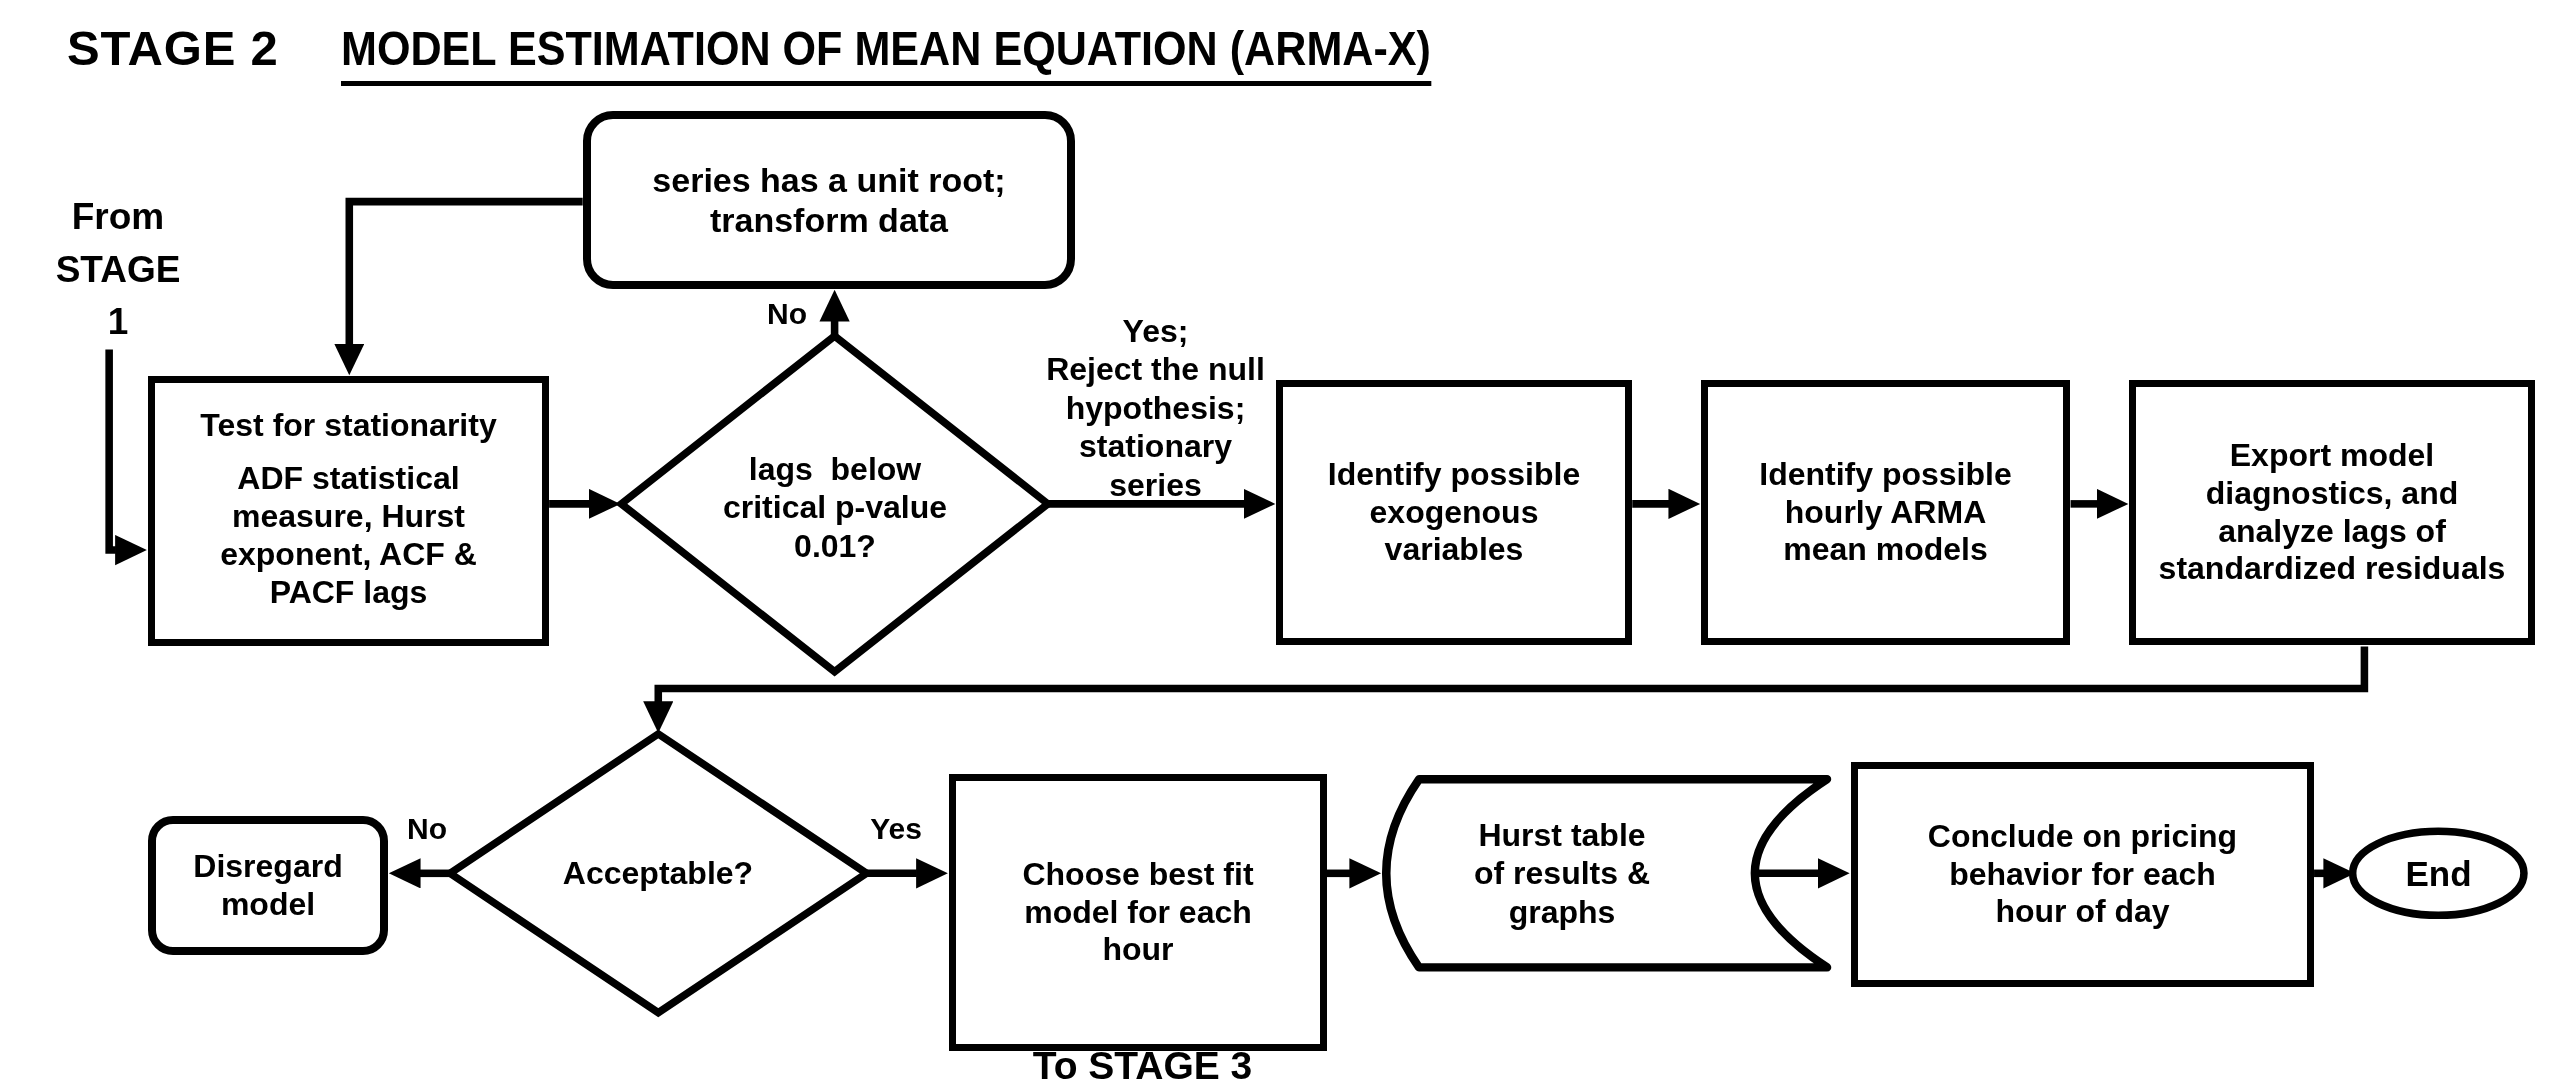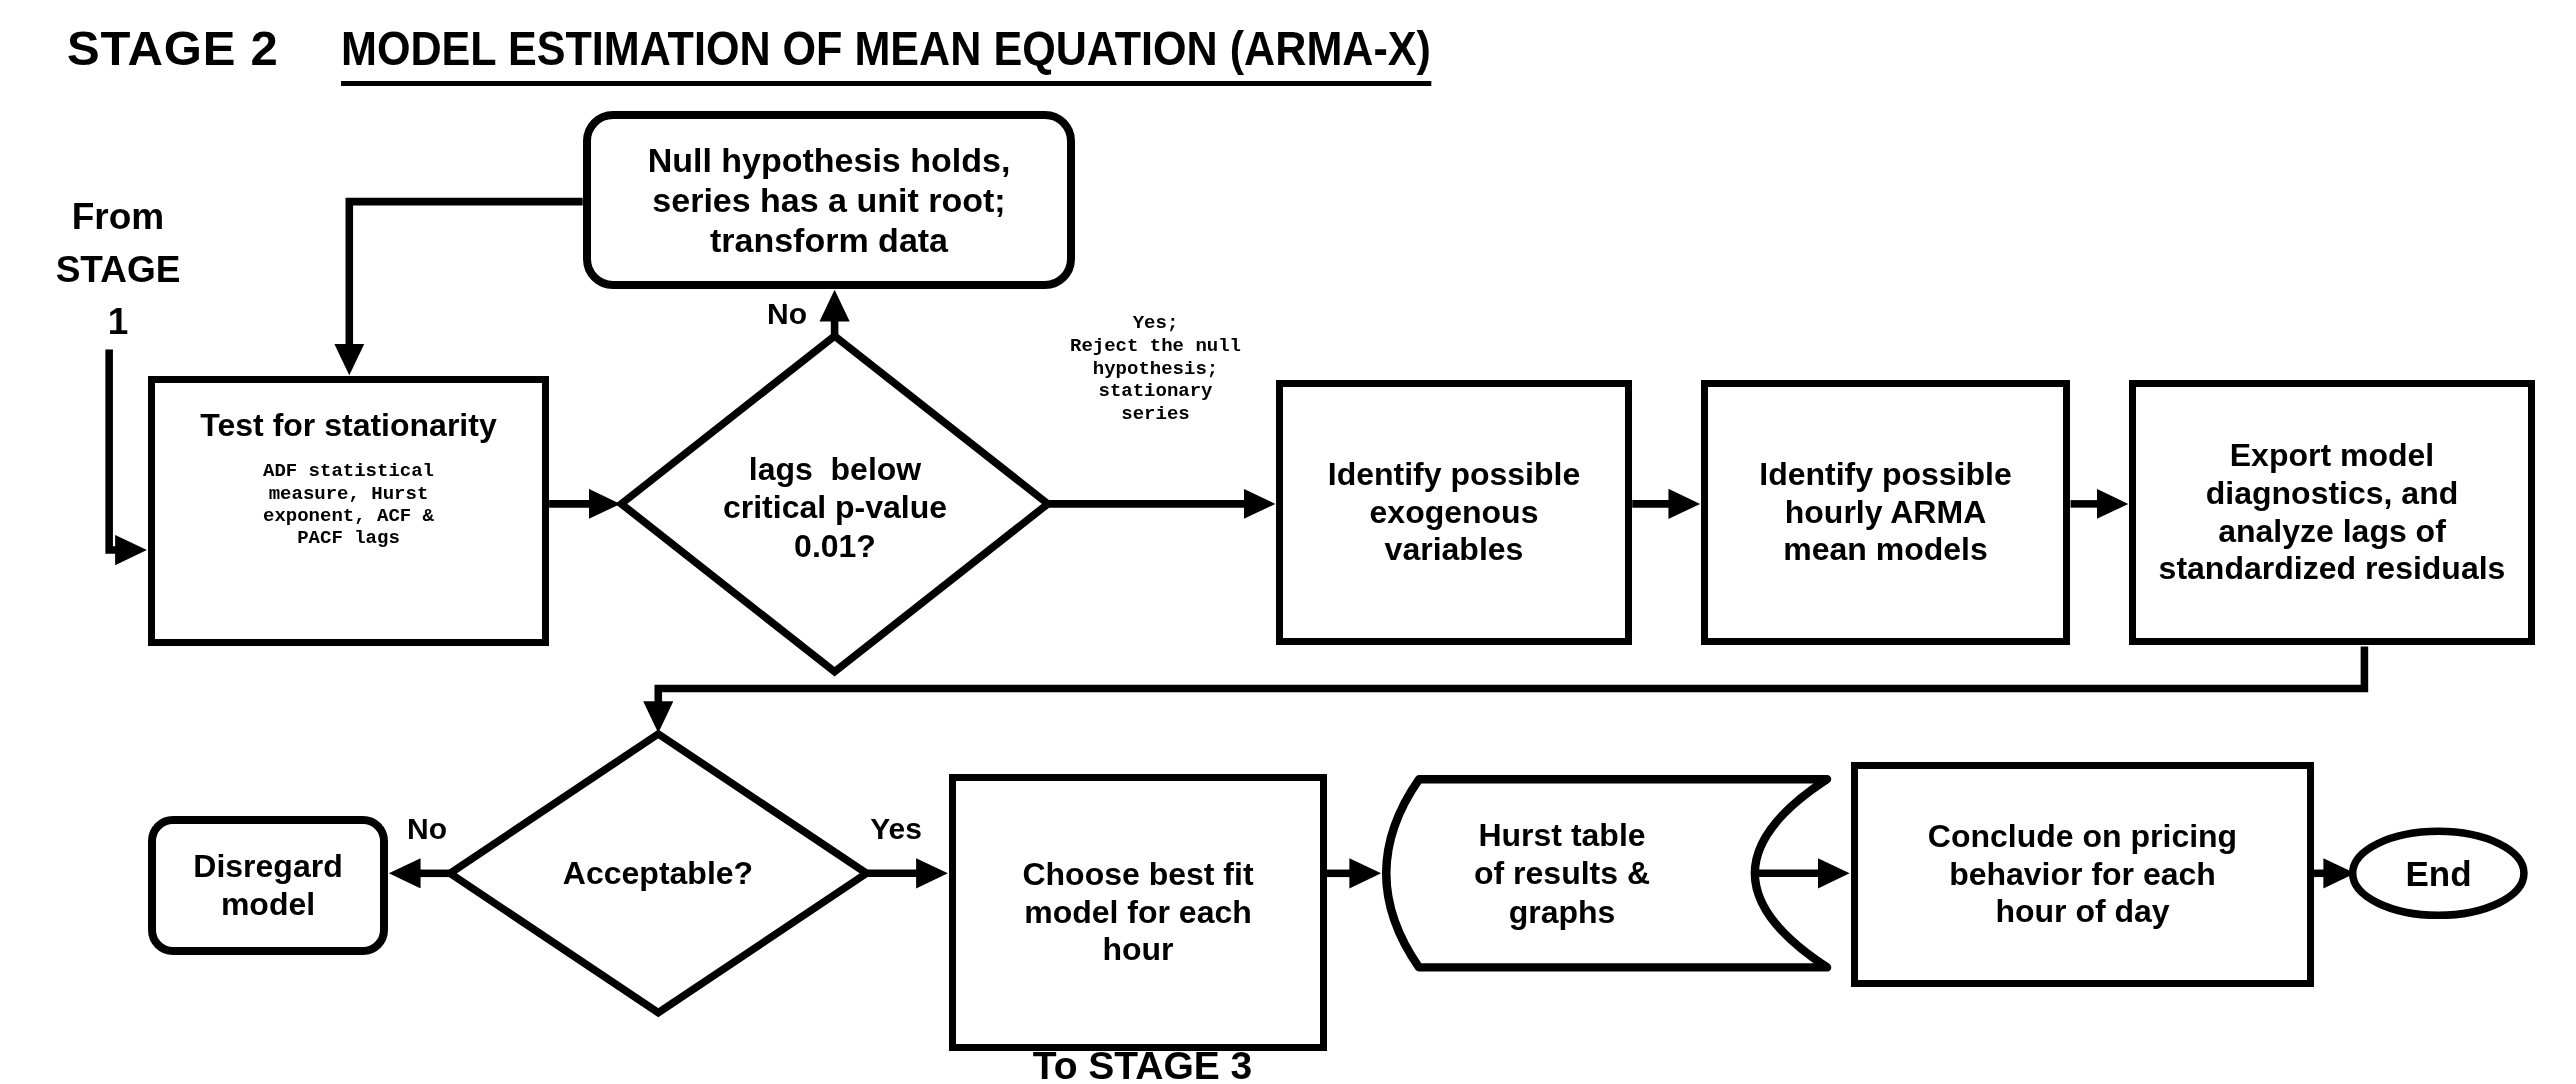--- a/index.html
+++ b/index.html
@@ -24,21 +24,21 @@
   }
   .rounded{border-radius:30px;border-width:8.4px;}
   .line{display:block;}
   .overlay{
     position:absolute;display:flex;flex-direction:column;align-items:center;justify-content:center;
     text-align:center;font-weight:bold;line-height:1.2;pointer-events:none;
   }
   .lbl{position:absolute;font-weight:bold;text-align:center;line-height:1.2;}
   .fs38{font-size:32px;}
   .fs40{font-size:34px;}
-  .fs33{font-size:19px;font-family:Liberation Mono, monospace;}
+  .fs33{font-size:32px;}
   .fs36{font-size:30px;}
   .fs42{font-size:35px;}
   .fs44{font-size:37px;line-height:1.42;}
   .fs46{font-size:39px;}
 </style>
 </head>
 <body>
 
 <div class="canvas">
 
@@ -74,21 +74,20 @@
     <span class="stage-label">STAGE 2</span><span class="heading">MODEL ESTIMATION OF MEAN EQUATION (ARMA-X)</span>
   </div>
 
   <div class="lbl fs44" style="left:30px;top:191px;width:176px;">
     <span class="line">From</span>
     <span class="line">STAGE</span>
     <span class="line">1</span>
   </div>
 
   <div class="box rounded fs40" style="left:583px;top:111px;width:492px;height:178px;">
-    <span class="line">Null hypothesis holds,</span>
     <span class="line">series has a unit root;</span>
     <span class="line">transform data</span>
   </div>
 
   <div class="box" style="left:148px;top:376px;width:401px;height:270px;justify-content:flex-start;padding-top:23.5px;gap:16px;">
     <span class="line fs38">Test for stationarity</span>
     <span class="fs33">
       <span class="line">ADF statistical</span>
       <span class="line">measure, Hurst</span>
       <span class="line">exponent, ACF &amp;</span>

